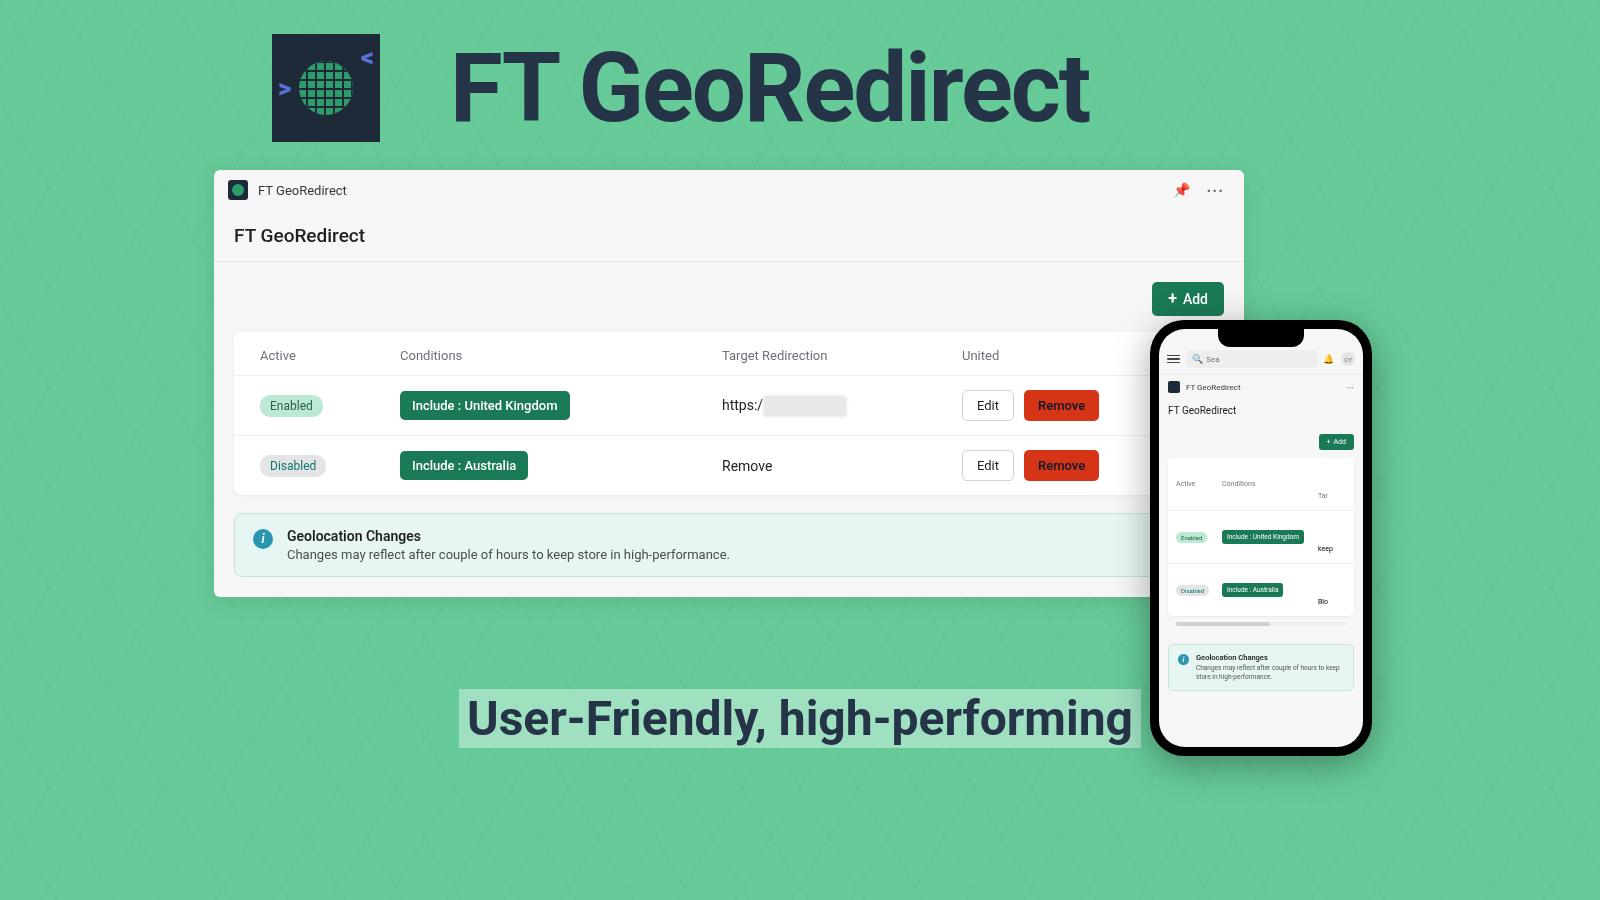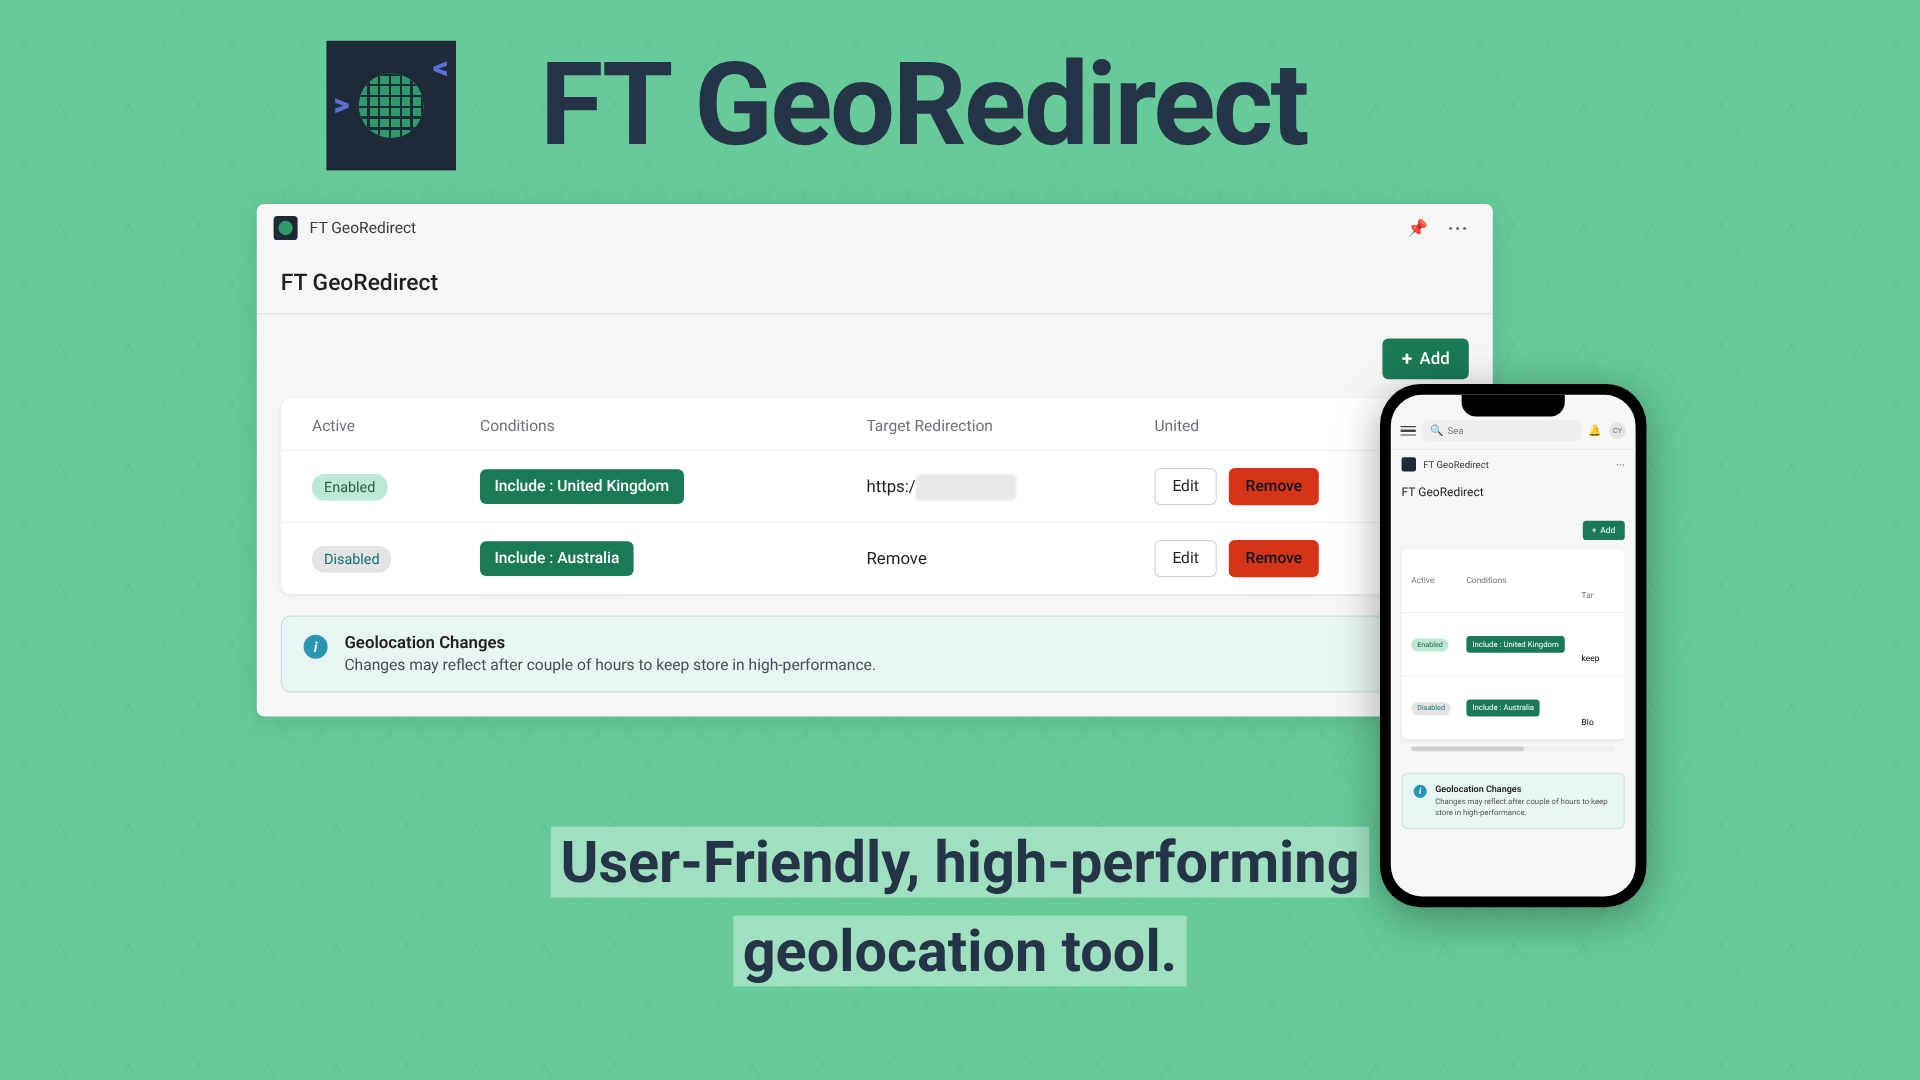--- a/index.html
+++ b/index.html
@@ -165,21 +165,20 @@
       <div>
         <div class="info-title">Geolocation Changes</div>
         <div class="info-text">Changes may reflect after couple of hours to keep store in high-performance.</div>
       </div>
     </div>
   </div>
 </div>
 
 <div class="tagline">
   <span>User-Friendly, high-performing</span><br>
-  <span>geolocation tool.</span>
 </div>
 
 <div class="phone">
   <div class="phone-screen">
     <div class="notch"></div>
     <div class="phone-top">
       <div class="burger">
           <span></span>
           <span></span>
           <span></span>

